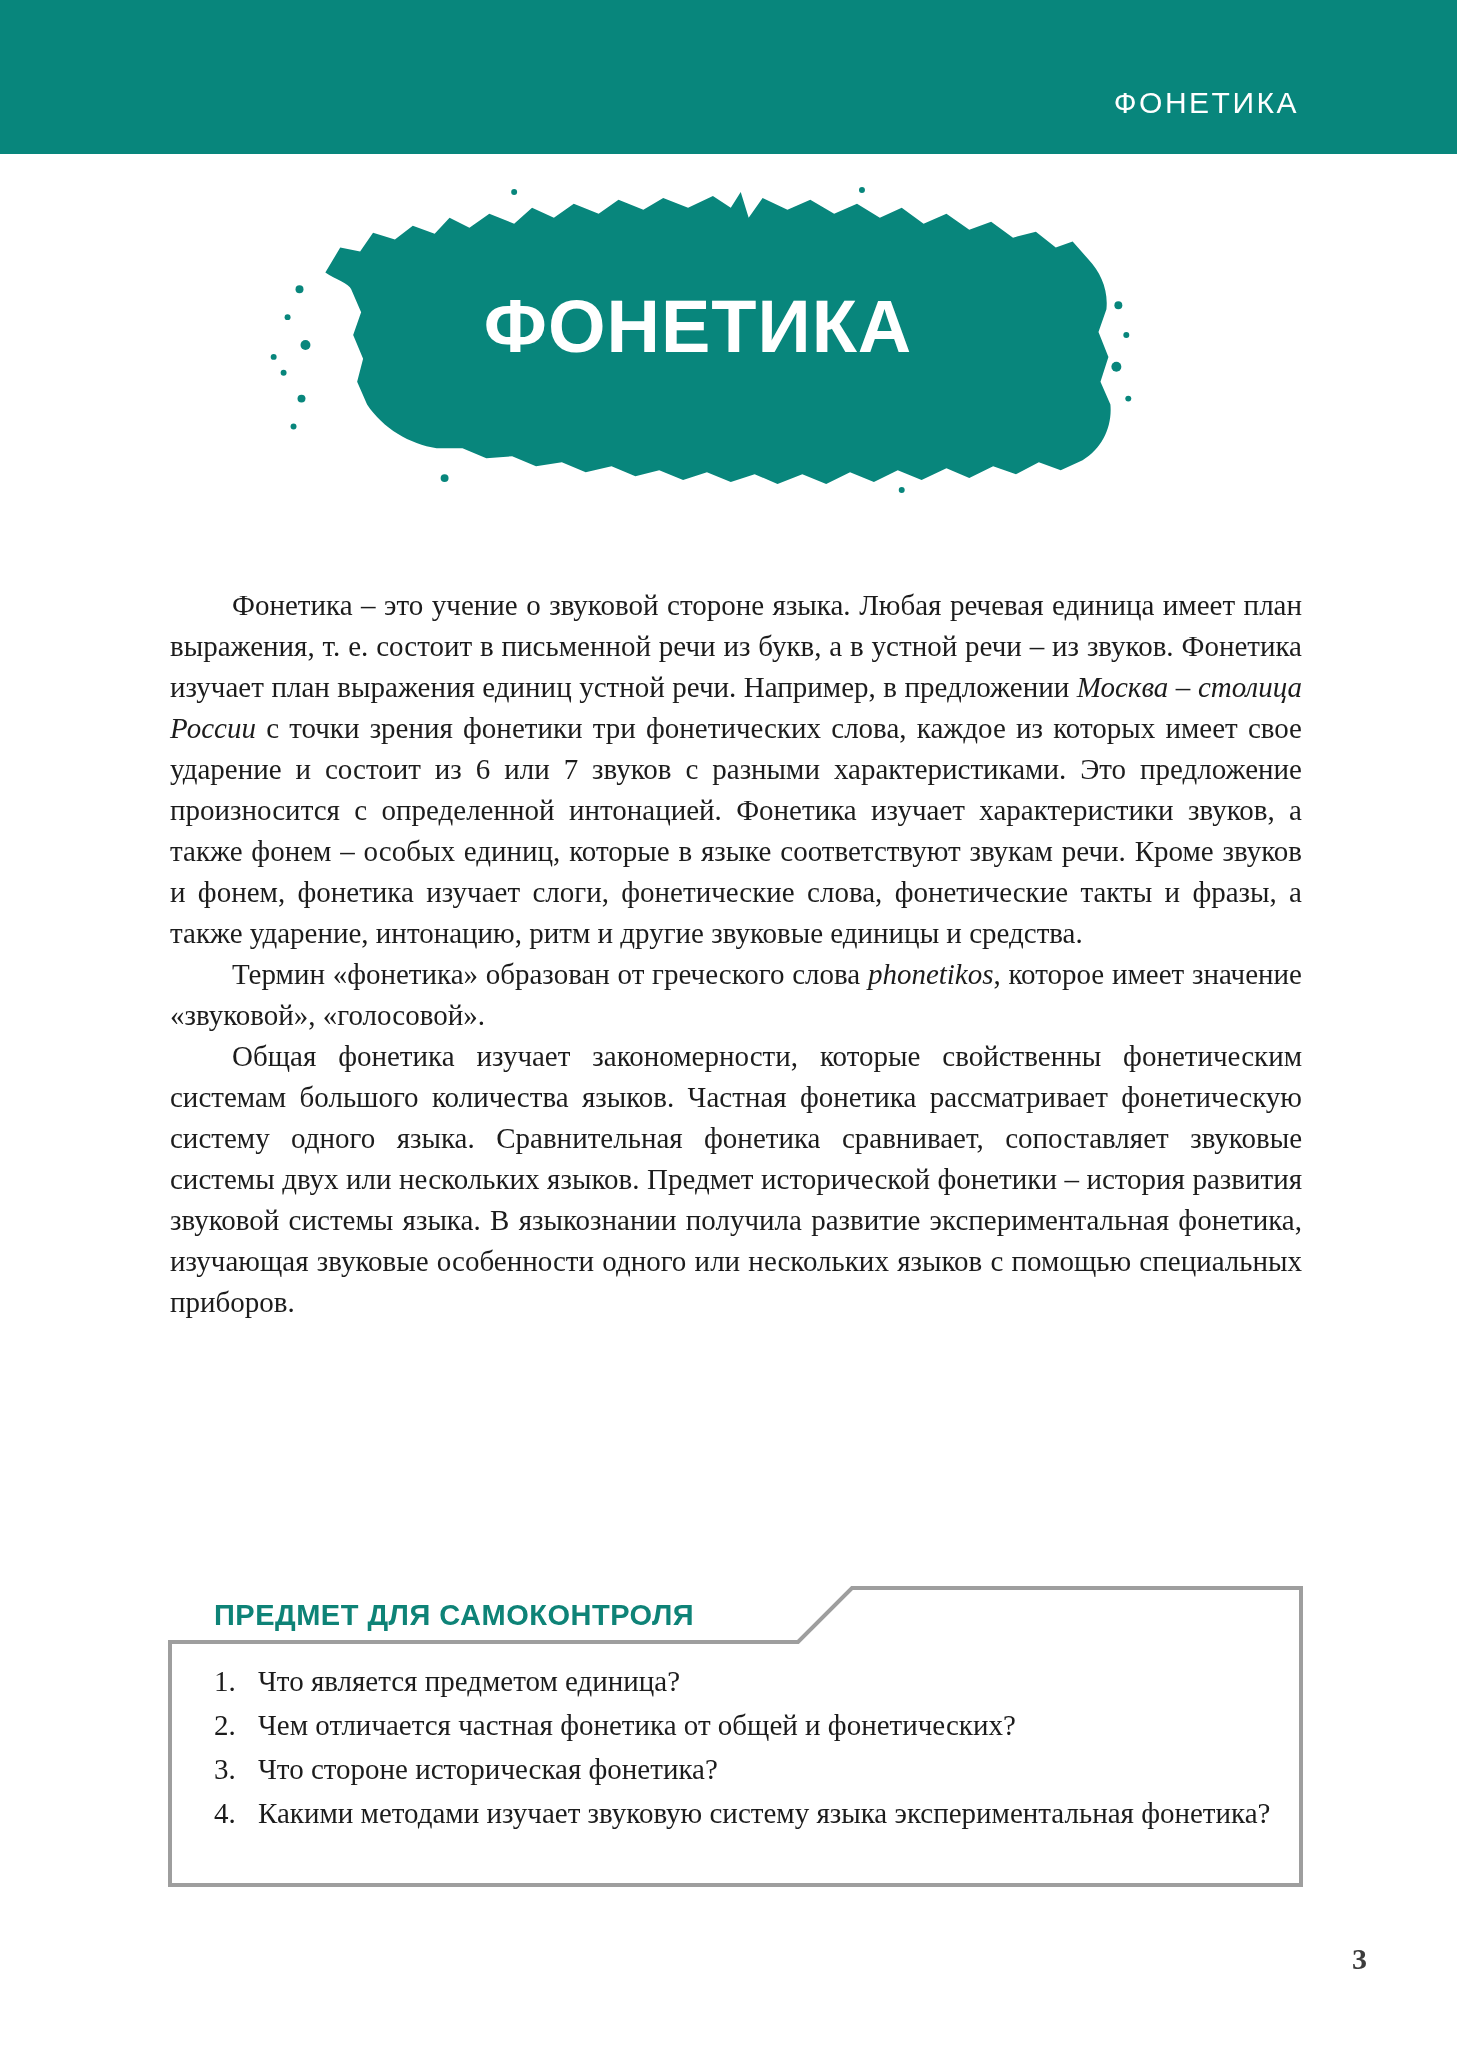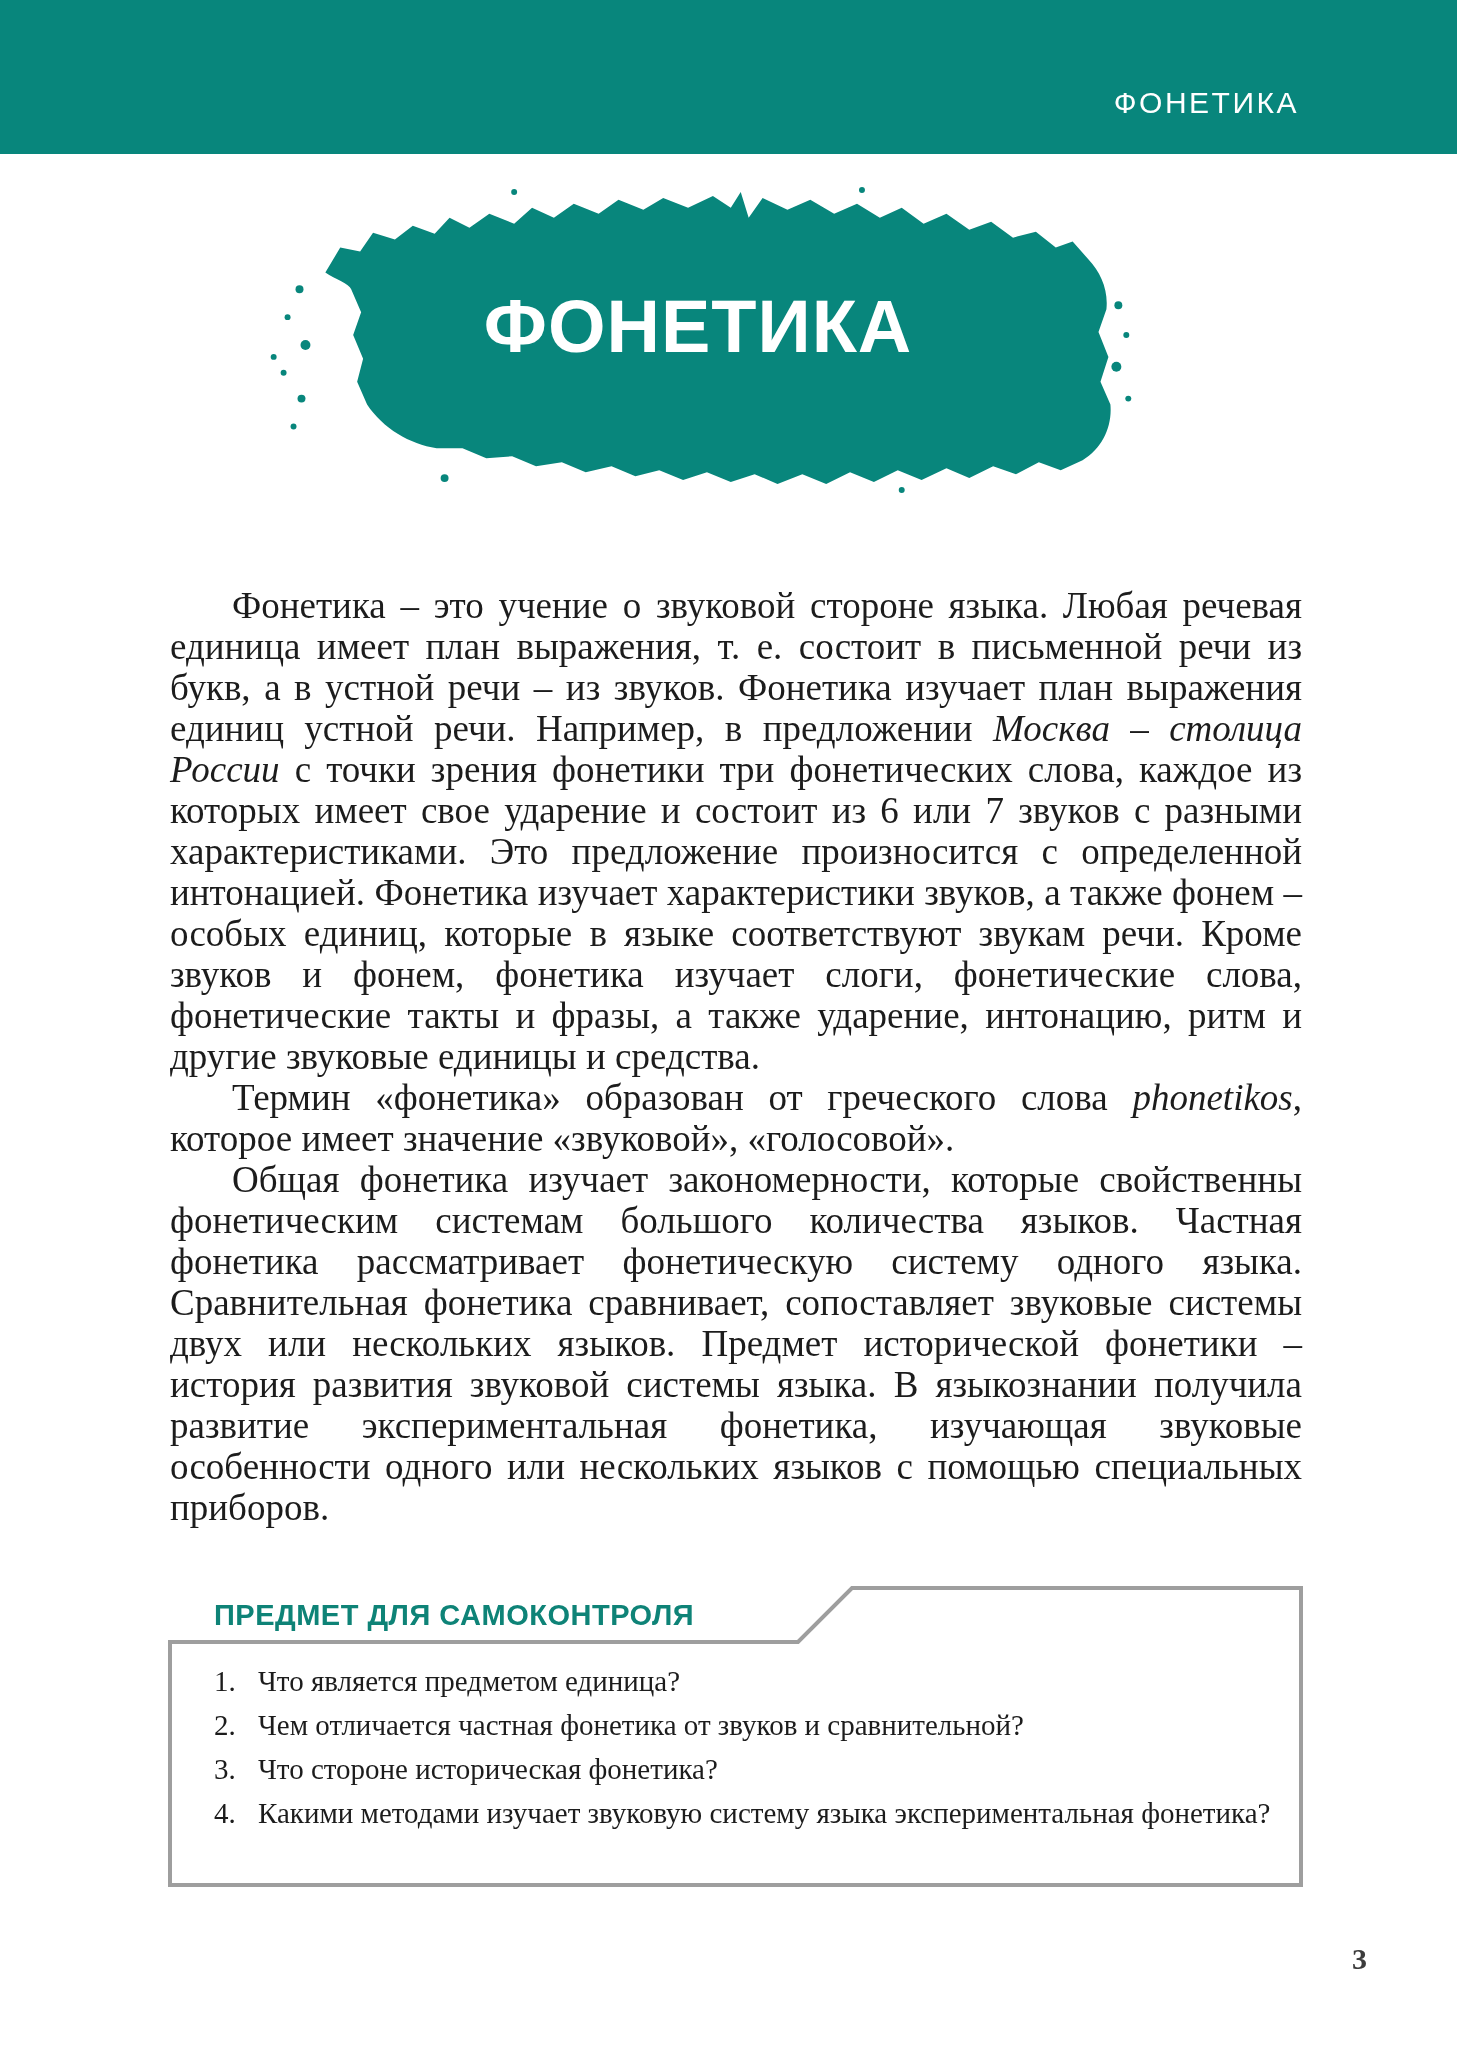--- a/index.html
+++ b/index.html
@@ -26,21 +26,21 @@
       color:#ffffff;font-family:"Liberation Sans", sans-serif;font-weight:bold;
       font-size:74px;line-height:74px;letter-spacing:1px;}
 
   
   .section-heading{position:absolute;left:163px;top:521px;width:1140px;
       font-family:"Liberation Sans", sans-serif;font-weight:bold;font-size:44px;
       line-height:50px;color:#211c18;}
 
   
   .body-text{position:absolute;left:170px;top:585px;width:1132px;}
-  .body-text p{font-size:37px;line-height:41px;text-align:justify;
+  .body-text p{font-size:29px;line-height:41px;text-align:justify;
       text-indent:62px;color:var(--text);}
   .it{font-style:italic;}
 
   
   .qbox-border{position:absolute;left:166px;top:1582px;width:1140px;height:310px;}
   .qbox-heading{position:absolute;left:214px;top:1597px;
       font-family:"Liberation Sans", sans-serif;font-weight:bold;font-size:29px;
       line-height:36px;letter-spacing:0.5px;color:var(--heading_teal);}
   .qlist{position:absolute;left:214px;top:1659px;width:1062px;list-style:none;}
   .qlist li{display:flex;align-items:flex-start;font-size:29px;line-height:44px;}
@@ -111,21 +111,21 @@
       <polygon points="4,60 632,60 686,6 1135,6 1135,303 4,303" fill="none" stroke="var(--border_gray)" stroke-width="4"></polygon>
     </svg>
     <div class="qbox-heading">ПРЕДМЕТ ДЛЯ САМОКОНТРОЛЯ</div>
     <ol class="qlist">
       <li>
         <span class="q-num">1.</span>
         <span class="q-text">Что является предметом единица?</span>
       </li>
       <li>
         <span class="q-num">2.</span>
-        <span class="q-text">Чем отличается частная фонетика от звуков и сравнительной?</span>
+        <span class="q-text">Чем отличается частная фонетика от общей и фонетических?</span>
       </li>
       <li>
         <span class="q-num">3.</span>
         <span class="q-text">Что стороне историческая фонетика?</span>
       </li>
       <li>
         <span class="q-num">4.</span>
         <span class="q-text">Какими методами изучает звуковую систему языка экспериментальная фонетика?</span>
       </li>
     </ol>

